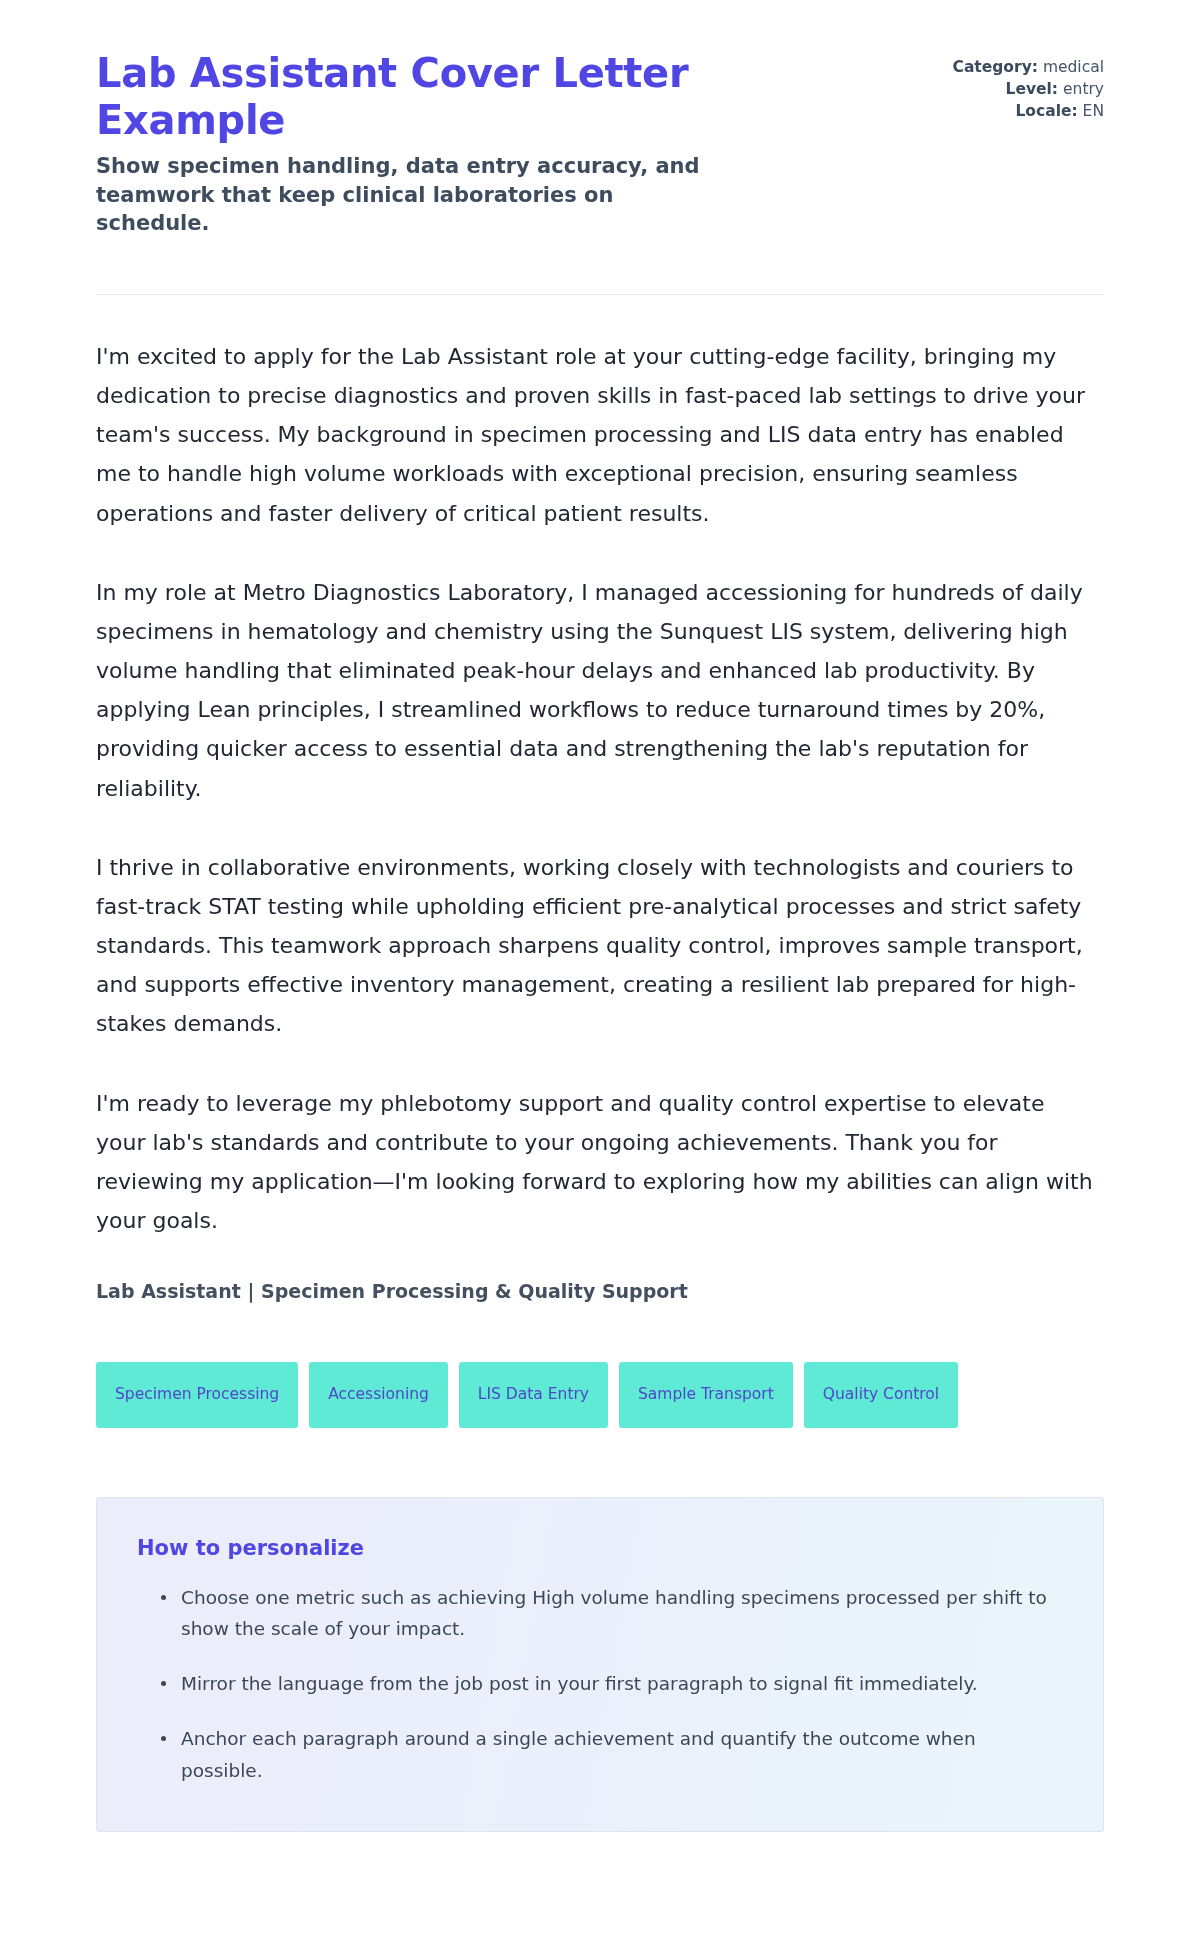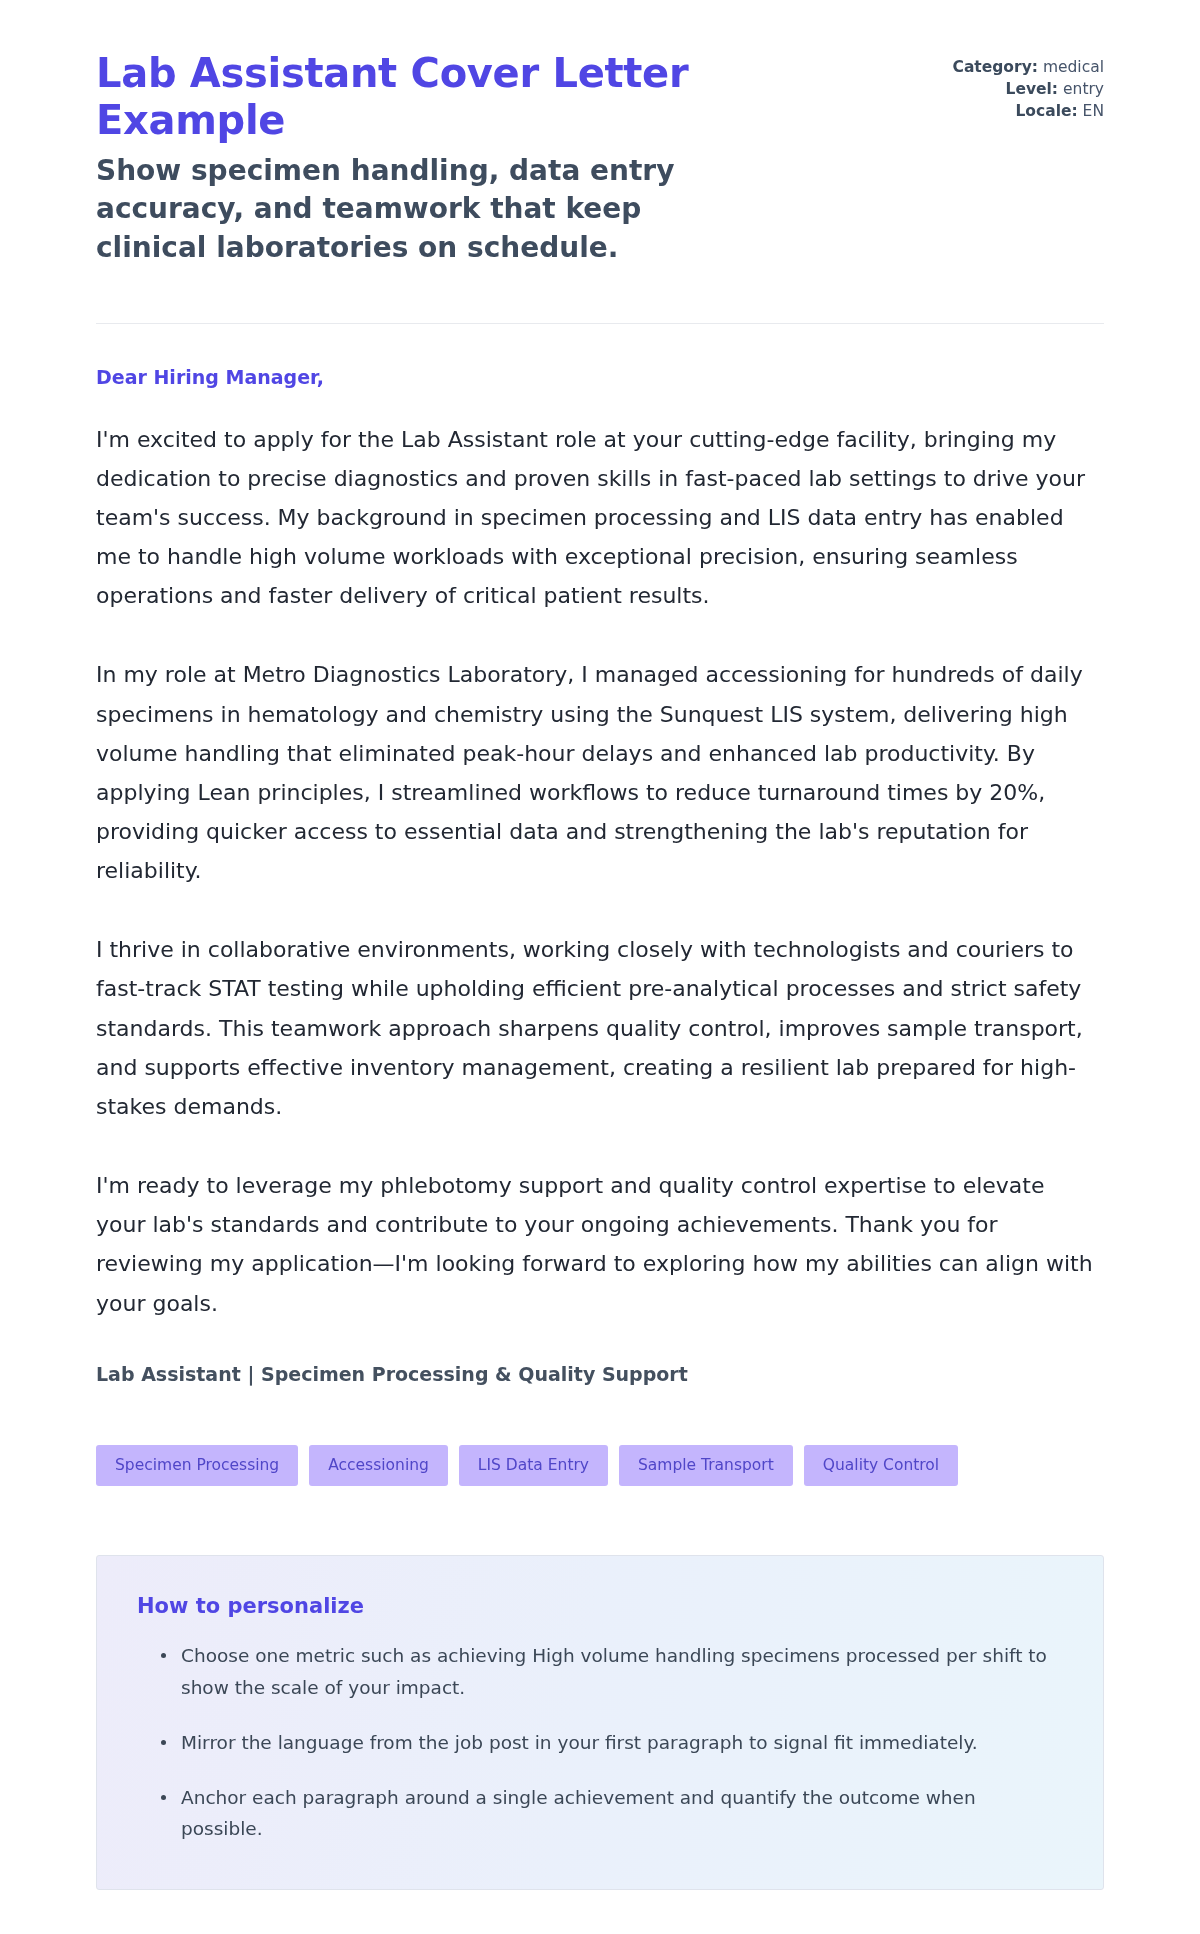--- a/index.html
+++ b/index.html
@@ -35,21 +35,21 @@
   }
   .doc-title {
     font-size: 40px;
     line-height: 1.18;
     font-weight: 700;
     color: #5046e4;
     margin: 0;
     letter-spacing: -0.3px;
   }
   .doc-subtitle {
-    font-size: 28px;
+    font-size: 21px;
     line-height: 1.36;
     font-weight: 700;
     color: #3e4c5e;
     margin: 8px 0 0 0;
     max-width: 620px;
   }
   .meta {
     flex: 0 0 auto;
     width: 225px;
     text-align: right;
@@ -107,25 +107,25 @@
   }
 
   
   .tags {
     display: flex;
     flex-wrap: wrap;
     gap: 11px;
     margin-top: 60px;
   }
   .tag {
-    background: #c4b5fd;
+    background: #5eead4;
     color: #5046c8;
     font-size: 15.5px;
     line-height: 1;
-    padding: 13px 19px;
+    padding: 25px 19px;
     border-radius: 3px;
     white-space: nowrap;
   }
 
   
   .panel {
     margin-top: 69px;
     margin-bottom: 70px;
     border: 1px solid #dfe3ec;
     border-radius: 3px;
@@ -186,21 +186,20 @@
       <span class="meta-row">
         <span class="meta-label">Locale:</span>
         <span class="meta-value">EN</span>
       </span>
     </div>
   </div>
 
   <div class="divider"></div>
 
   <div class="letter">
-    <p class="salutation">Dear Hiring Manager,</p>
     <p class="para">I'm excited to apply for the Lab Assistant role at your cutting-edge facility, bringing my dedication to precise diagnostics and proven skills in fast-paced lab settings to drive your team's success. My background in specimen processing and LIS data entry has enabled me to handle high volume workloads with exceptional precision, ensuring seamless operations and faster delivery of critical patient results.</p>
     <p class="para">In my role at Metro Diagnostics Laboratory, I managed accessioning for hundreds of daily specimens in hematology and chemistry using the Sunquest LIS system, delivering high volume handling that eliminated peak-hour delays and enhanced lab productivity. By applying Lean principles, I streamlined workflows to reduce turnaround times by 20%, providing quicker access to essential data and strengthening the lab's reputation for reliability.</p>
     <p class="para">I thrive in collaborative environments, working closely with technologists and couriers to fast-track STAT testing while upholding efficient pre-analytical processes and strict safety standards. This teamwork approach sharpens quality control, improves sample transport, and supports effective inventory management, creating a resilient lab prepared for high-stakes demands.</p>
     <p class="para">I'm ready to leverage my phlebotomy support and quality control expertise to elevate your lab's standards and contribute to your ongoing achievements. Thank you for reviewing my application—I'm looking forward to exploring how my abilities can align with your goals.</p>
 
     <div class="signature">
       <p class="sig-role">Lab Assistant | Specimen Processing &amp; Quality Support</p>
     </div>
   </div>
 

